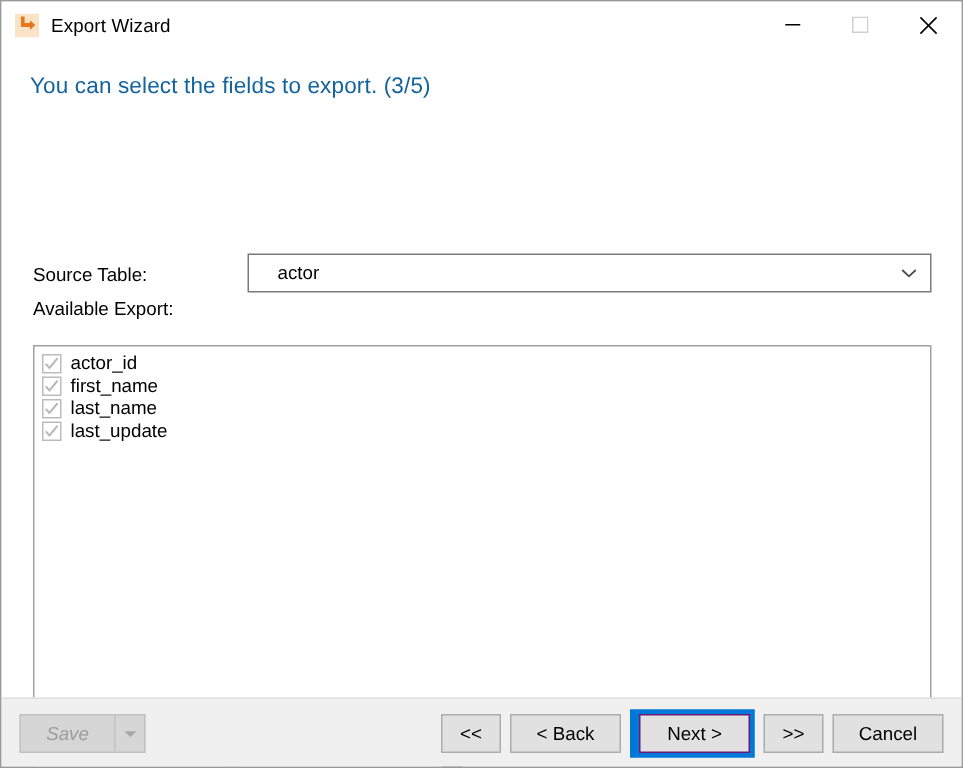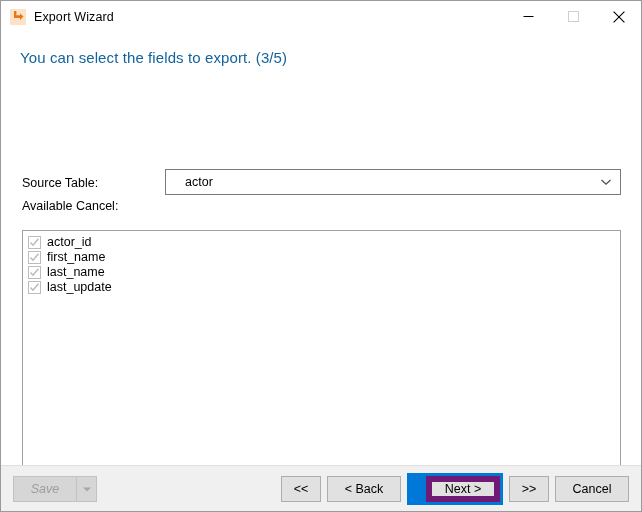--- a/index.html
+++ b/index.html
@@ -270,22 +270,22 @@
   .b-cancel { width: 74px; }
   .focus-wrap {
     box-sizing: border-box;
     border: 2px solid #0078d7;
     padding: 1px;
     margin-left: 6px;
     background: #0078d7;
     display: flex;
   }
   .focus-wrap .btn {
-    margin-left: 16px;
-    border: 6px solid #701a75;
+    margin-left: 3px;
+    border: 1px solid #701a75;
   }
 </style>
 </head>
 <body>
 
 <div id="window">
 
   <div class="titlebar">
     <div class="title-icon">
       <svg width="16" height="16" viewBox="0 0 16 16">
@@ -327,21 +327,21 @@
 
     <div class="combobox">
       <div class="combo-value">actor</div>
       <div class="combo-arrow">
         <svg width="12" height="8" viewBox="0 0 12 8">
           <path d="M1.5 2 L6 6.2 L10.5 2" fill="none" stroke="#4a4a4a" stroke-width="1.2"></path>
         </svg>
       </div>
     </div>
 
-    <div class="lbl-available">Available Cancel:</div>
+    <div class="lbl-available">Available Export:</div>
 
     <div class="listbox">
       <div class="field-row">
         <span class="cb">
           <svg width="11" height="11" viewBox="0 0 11 11">
             <path d="M1.5 5.6 L4 8.3 L9.4 1.8" fill="none" stroke="#b9b9b9" stroke-width="1.4"></path>
           </svg>
         </span>
         <span class="field-label">actor_id</span>
       </div>

